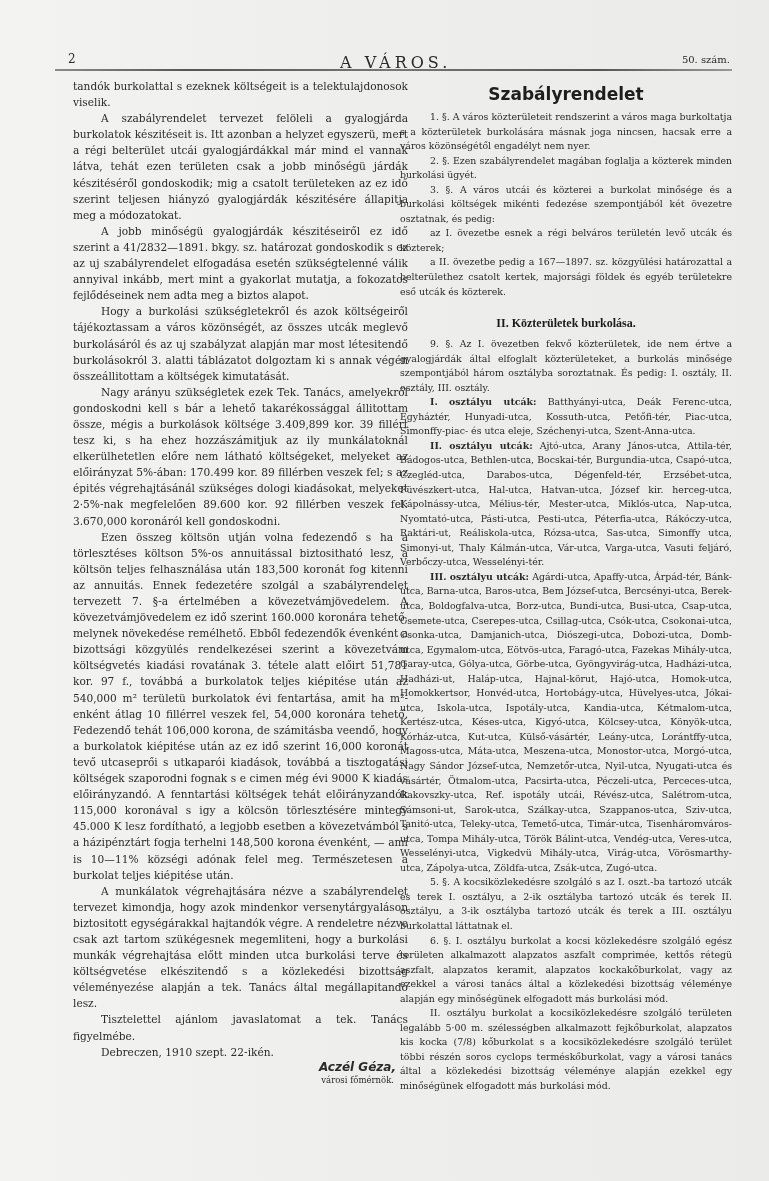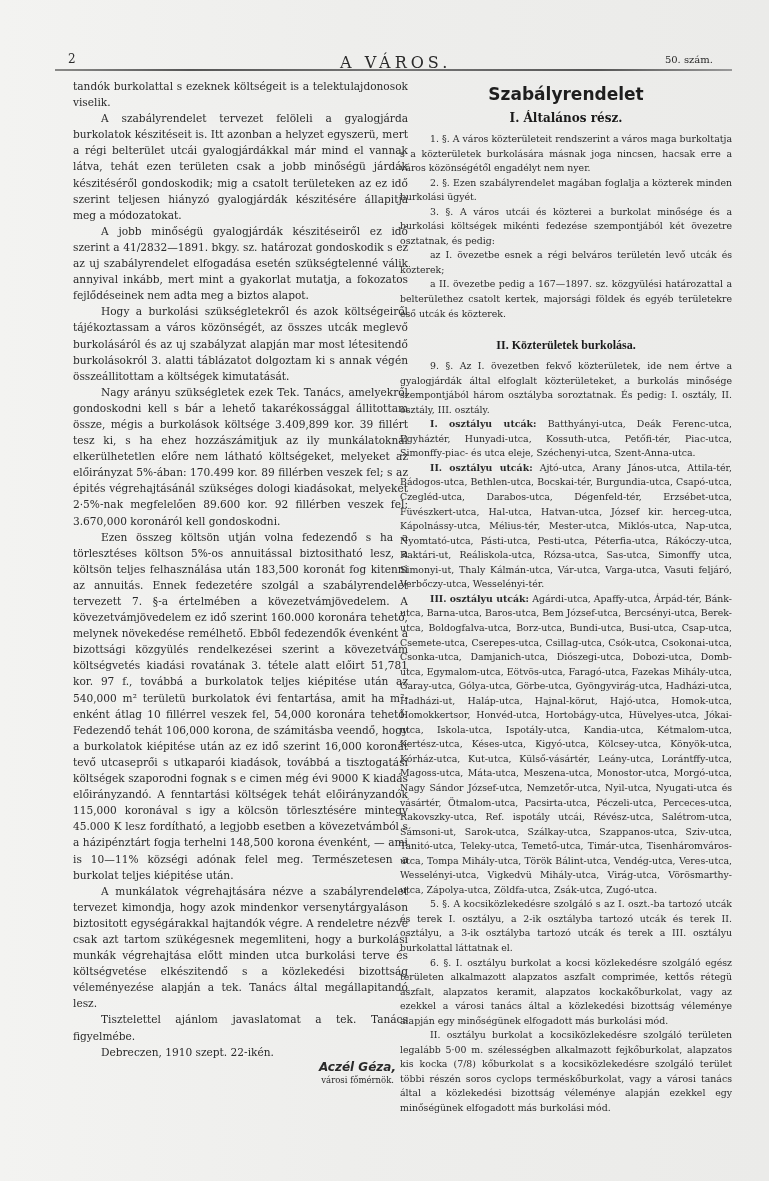--- a/index.html
+++ b/index.html
@@ -14,21 +14,21 @@
   .page {
     position: absolute; left: 0; top: 0; width: 769px; height: 1181px;
     background: linear-gradient(90deg, #f3f3f1 0%, #eeeeec 45%, #ebebe9 100%);
   }
   .header {
     position: absolute; left: 55px; top: 52px; width: 675px; height: 16px;
     font-size: 12px;
   }
   .header .pnum { position: absolute; left: 13px; top: 0; font-size: 12px; }
   .header .mast { position: absolute; left: 285px; top: 1px; font-size: 16px; letter-spacing: 4px; }
-  .header .issue { position: absolute; right: 17px; top: 2px; font-size: 10px; }
+  .header .issue { position: absolute; right: 0; top: 2px; font-size: 10px; }
   .rule {
     position: absolute; left: 55px; top: 69px; width: 677px; height: 2px;
     background: linear-gradient(90deg,#8a8a88,#555 20%,#777 50%,#555 80%,#999);
   }
   .col {
     position: absolute; top: 78px;
     font-size: 10.6px; line-height: 16.1px;
     text-align: justify;
   }
   .col.left { left: 73px; width: 335px; }
@@ -84,21 +84,20 @@
     <p class="date-line">Debreczen, 1910 szept. 22-ikén.</p>
     <div class="sig">
       <span class="name">Aczél Géza,</span>
       <span class="role">városi főmérnök.</span>
     </div>
   </div>
 
   <div class="col right">
     <div class="title">Szabályrendelet</div>
 
-    <div class="section">I. Általános rész.</div>
     <p class="ind">1. §. A város közterületeit rendszerint a város maga burkoltatja s a közterületek burkolására másnak joga nincsen, hacsak erre a város közönségétől engadélyt nem nyer.</p>
     <p class="ind">2. §. Ezen szabályrendelet magában foglalja a közterek minden burkolási ügyét.</p>
     <p class="ind">3. §. A város utcái és közterei a burkolat minősége és a burkolási költségek mikénti fedezése szempontjából két övezetre osztatnak, és pedig:</p>
     <p class="ind">az I. övezetbe esnek a régi belváros területén levő utcák és közterek;</p>
     <p class="ind">a II. övezetbe pedig a 167—1897. sz. közgyülési határozattal a belterülethez csatolt kertek, majorsági földek és egyéb területekre eső utcák és közterek.</p>
 
     <div class="section section2">II. Közterületek burkolása.</div>
     <p class="ind">9. §. Az I. övezetben fekvő közterületek, ide nem értve a gyalogjárdák által elfoglalt közterületeket, a burkolás minősége szempontjából három osztályba soroztatnak. És pedig: I. osztály, II. osztály, III. osztály.</p>
     <p class="ind">
       <span class="bold">I. osztályu utcák:</span>

